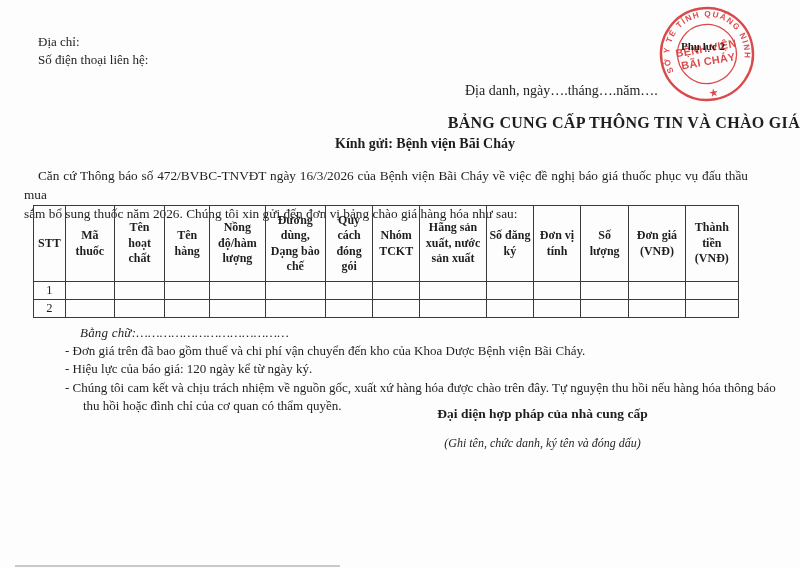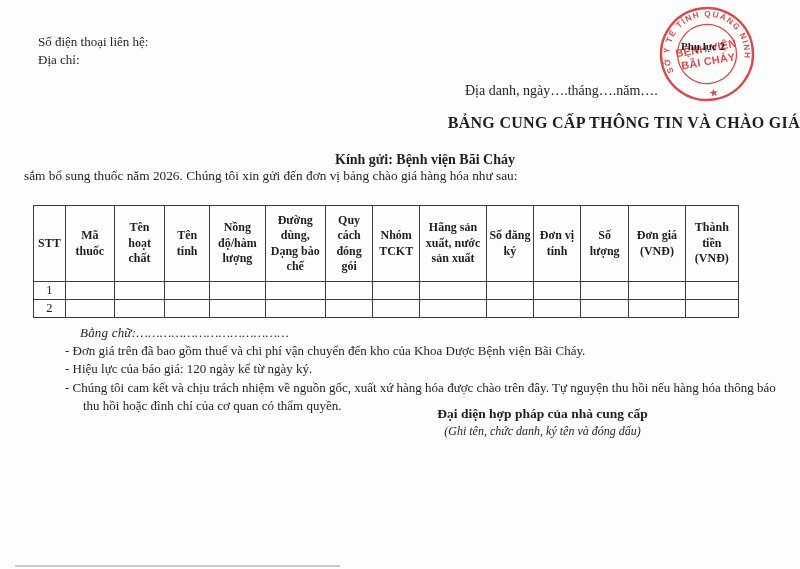--- a/index.html
+++ b/index.html
@@ -11,21 +11,21 @@
     font-family:"Liberation Serif","DejaVu Serif",serif;
     color:#1e1e1e;
     overflow:hidden;
   }
   .hdr-left{position:absolute;left:38px;top:33px;font-size:13px;line-height:17.5px;}
   .appendix{position:absolute;left:681px;top:20px;font-size:11px;font-weight:bold;z-index:3;margin-top:20px;}
   .date-line{position:absolute;left:465px;top:83px;font-size:14px;}
   .stamp{position:absolute;left:642px;top:-11px;z-index:2;opacity:.92;}
   .title-block{position:absolute;left:50px;top:114px;width:750px;text-align:center;}
   .title-main{font-size:16px;font-weight:bold;letter-spacing:.3px;text-align:right;}
-  .title-recipient{font-size:14px;font-weight:bold;margin-top:20px;}
+  .title-recipient{font-size:14px;font-weight:bold;margin-top:4px;}
   .intro{position:absolute;left:24px;top:166px;width:724px;font-size:13.3px;line-height:19px;}
   .intro-l1{text-align:justify;text-align-last:justify;text-indent:14px;white-space:normal;}
   .quote-table{
     position:absolute;left:33px;top:205px;
     border-collapse:collapse;table-layout:fixed;width:706px;
     font-size:12px;
   }
   .quote-table td,.quote-table th{
     border:1px solid #3a3a3a;
     padding:1px 2px;
@@ -33,32 +33,32 @@
     overflow:hidden;
   }
   .quote-table{border:1.5px solid #2c2c2c;}
   .quote-table thead th{font-weight:bold;height:73px;line-height:1.28;}
   .quote-table tbody td{height:14px;font-size:12.5px;}
   .amount-words{position:absolute;left:80px;top:325px;font-size:13px;font-style:italic;font-weight:normal;letter-spacing:.2px;}
   .notes{position:absolute;left:65px;top:342px;width:718px;font-size:13px;line-height:18.3px;}
   .note{padding-left:18px;text-indent:-18px;}
   .signature{position:absolute;left:300px;top:406px;width:485px;text-align:center;}
   .sig-title{font-size:13.5px;font-weight:bold;}
-  .sig-sub{font-size:12px;font-style:italic;margin-top:2px;}
+  .sig-sub{font-size:12px;font-style:italic;margin-top:14px;}
   .scan-line{position:absolute;left:15px;top:565px;width:325px;height:2px;background:#c6cbce;}
   .stamp text{font-family:"Liberation Sans","DejaVu Sans",sans-serif;}
 </style>
 </head>
 <body>
 
 <div class="page">
 
   <div class="hdr-left">
+    <div>Địa chỉ:</div>
     <div>Số điện thoại liên hệ:</div>
-    <div>Địa chỉ:</div>
   </div>
 
   <div class="appendix">Phụ lục 2</div>
 
   <svg class="stamp" width="130" height="130" viewBox="-65 -65 130 130">
     <g transform="rotate(-10)" fill="none" stroke="#d93b3b">
       <circle cx="0" cy="0" r="46" stroke-width="2.4"></circle>
       <circle cx="0" cy="0" r="29.5" stroke-width="1.3"></circle>
       <defs>
         <path id="stamp-arc" d="M -27,26 A 37.5,37.5 0 1 1 27,26"></path>
@@ -73,20 +73,21 @@
   </svg>
 
   <div class="date-line">Địa danh, ngày….tháng….năm….</div>
 
   <div class="title-block">
     <div class="title-main">BẢNG CUNG CẤP THÔNG TIN VÀ CHÀO GIÁ</div>
     <div class="title-recipient">Kính gửi: Bệnh viện Bãi Cháy</div>
   </div>
 
   <div class="intro">
+    <div class="intro-l1">Căn cứ Thông báo số 472/BVBC-TNVĐT ngày 16/3/2026 của Bệnh viện Bãi Cháy về việc đề nghị báo giá thuốc phục vụ đấu thầu mua</div>
     <div>sắm bổ sung thuốc năm 2026. Chúng tôi xin gửi đến đơn vị bảng chào giá hàng hóa như sau:</div>
   </div>
 
   <table class="quote-table">
     <colgroup>
         <col style="width: 31px;">
         <col style="width: 48px;">
         <col style="width: 49px;">
         <col style="width: 44px;">
         <col style="width: 54px;">
@@ -98,21 +99,21 @@
         <col style="width: 46px;">
         <col style="width: 47px;">
         <col style="width: 55px;">
         <col style="width: 52px;">
       </colgroup>
     <thead>
         <tr>
           <th>STT</th>
           <th>Mã thuốc</th>
           <th>Tên hoạt chất</th>
-          <th>Tên tính</th>
+          <th>Tên hàng</th>
           <th>Nồng độ/hàm lượng</th>
           <th>Đường dùng, Dạng bào chế</th>
           <th>Quy cách đóng gói</th>
           <th>Nhóm TCKT</th>
           <th>Hãng sản xuất, nước sản xuất</th>
           <th>Số đăng ký</th>
           <th>Đơn vị tính</th>
           <th>Số lượng</th>
           <th>Đơn giá (VNĐ)</th>
           <th>Thành tiền (VNĐ)</th>

